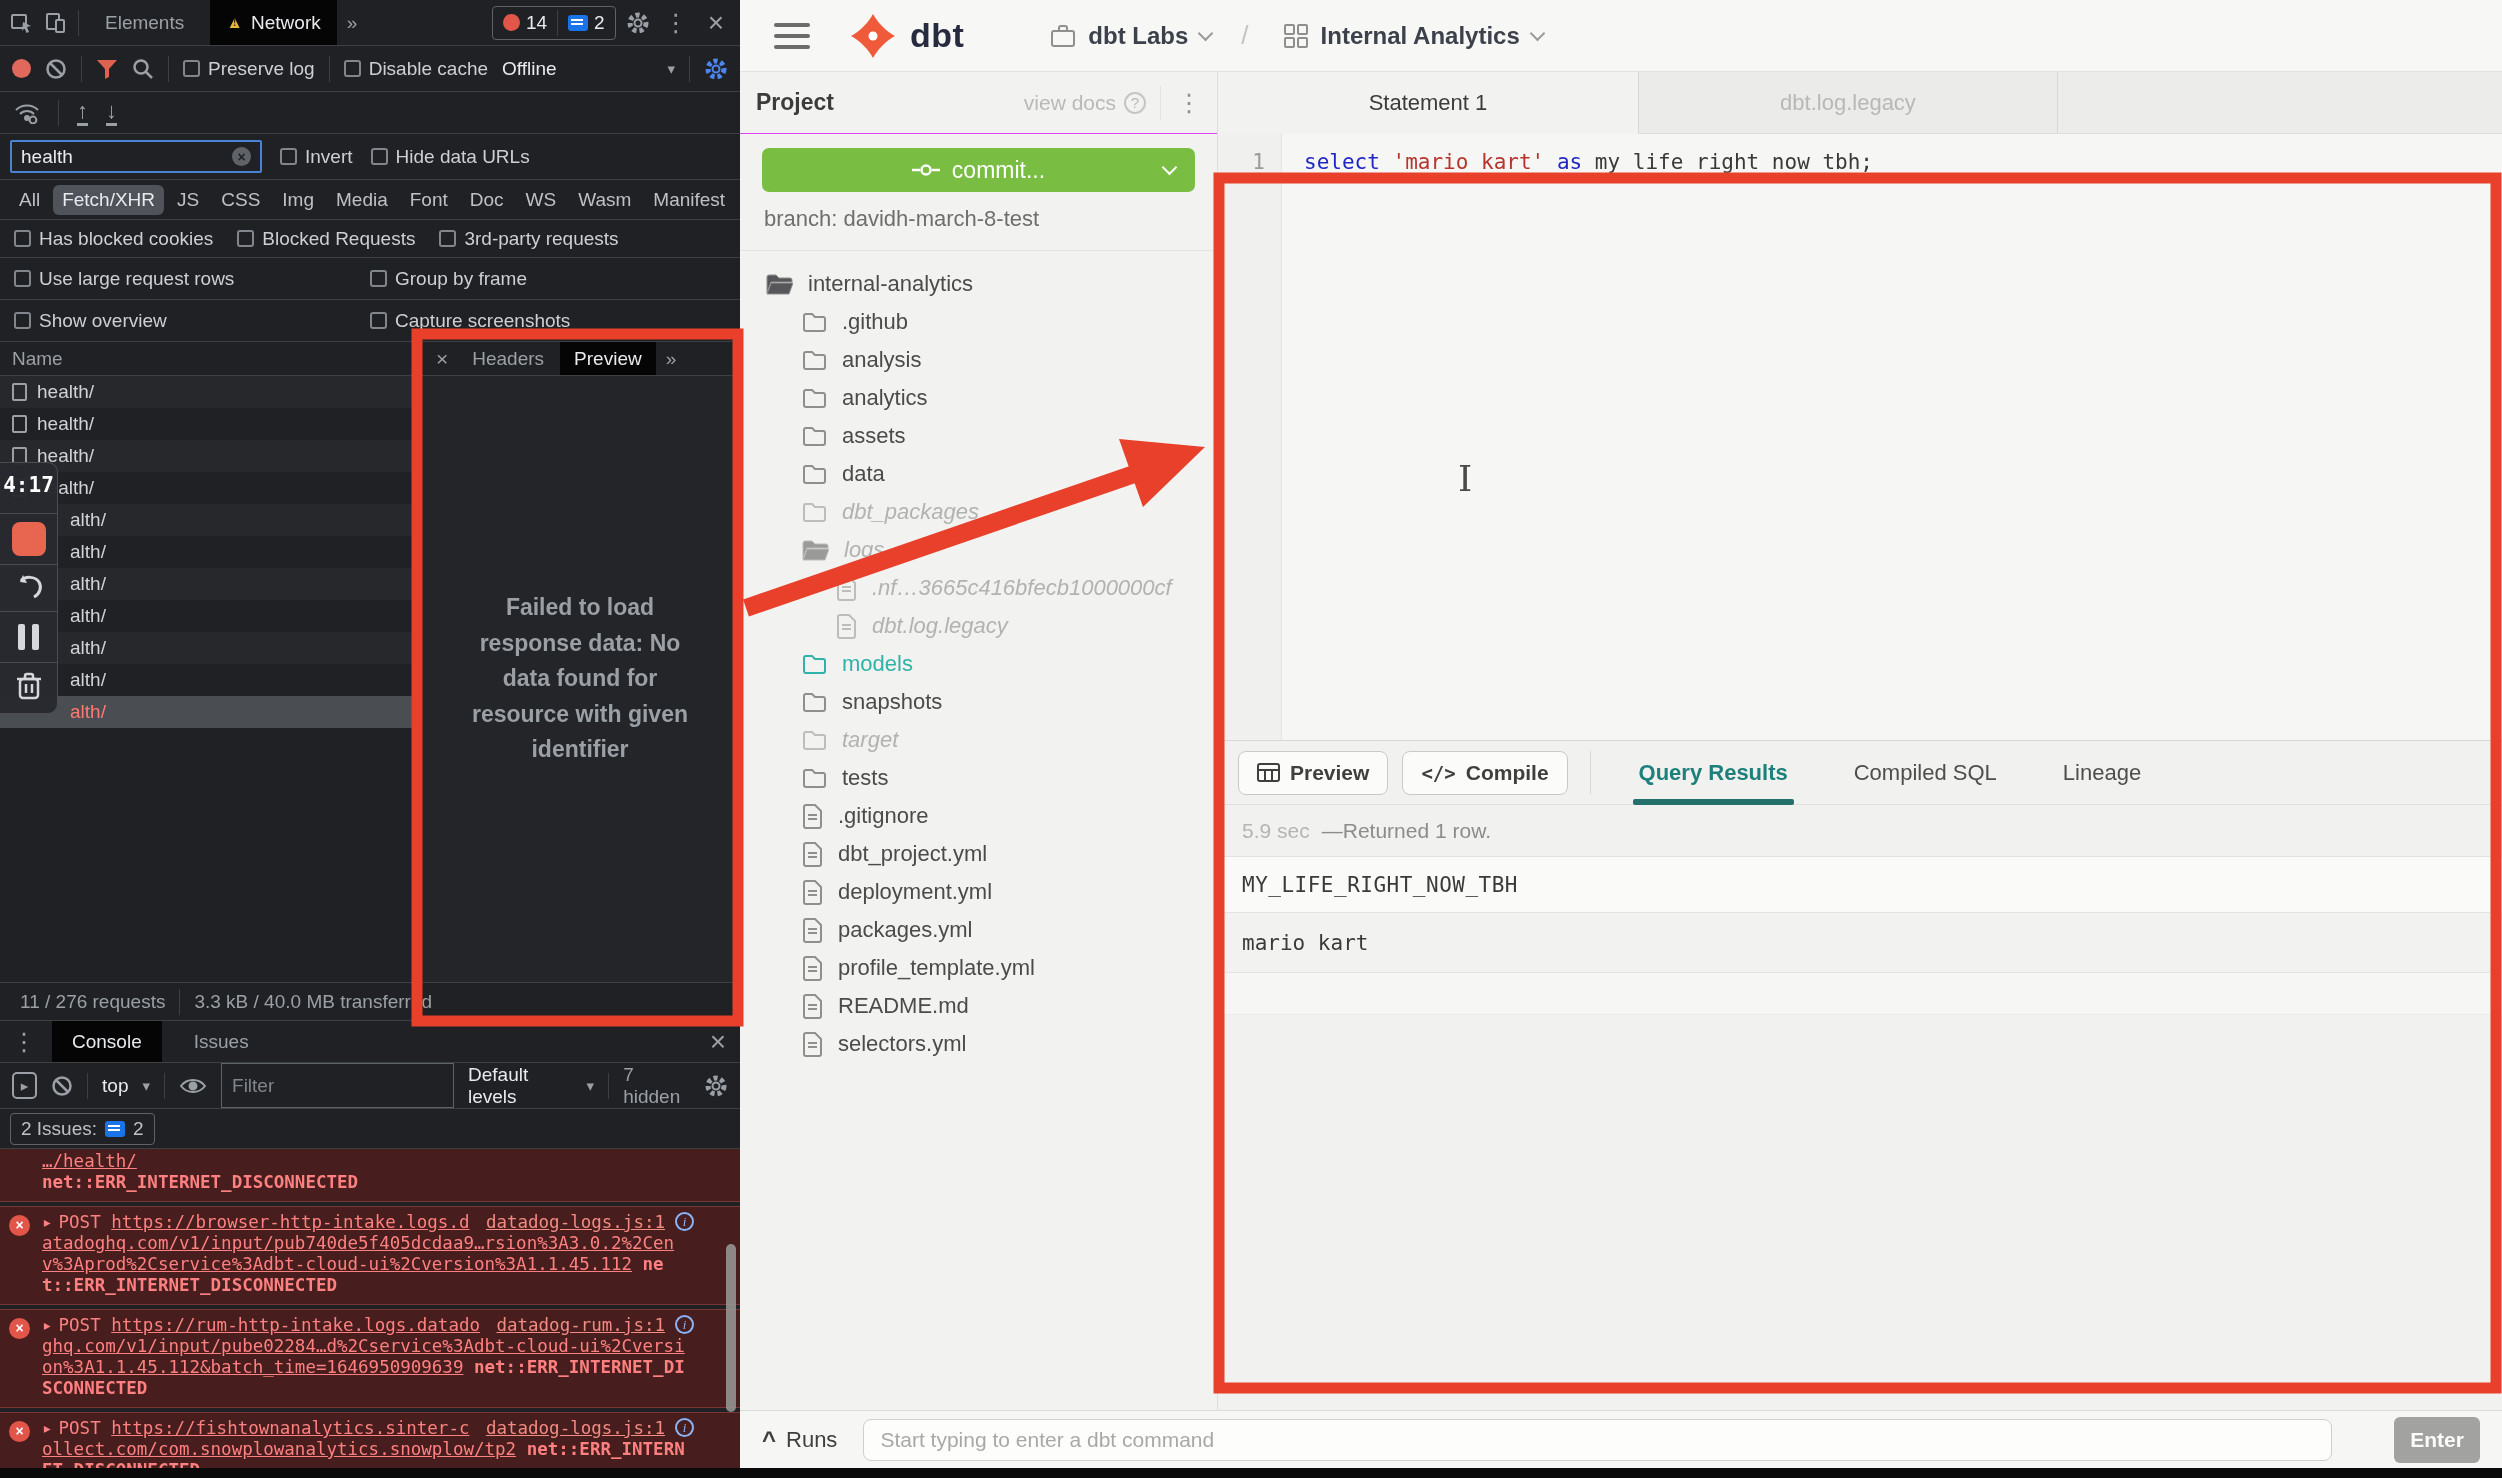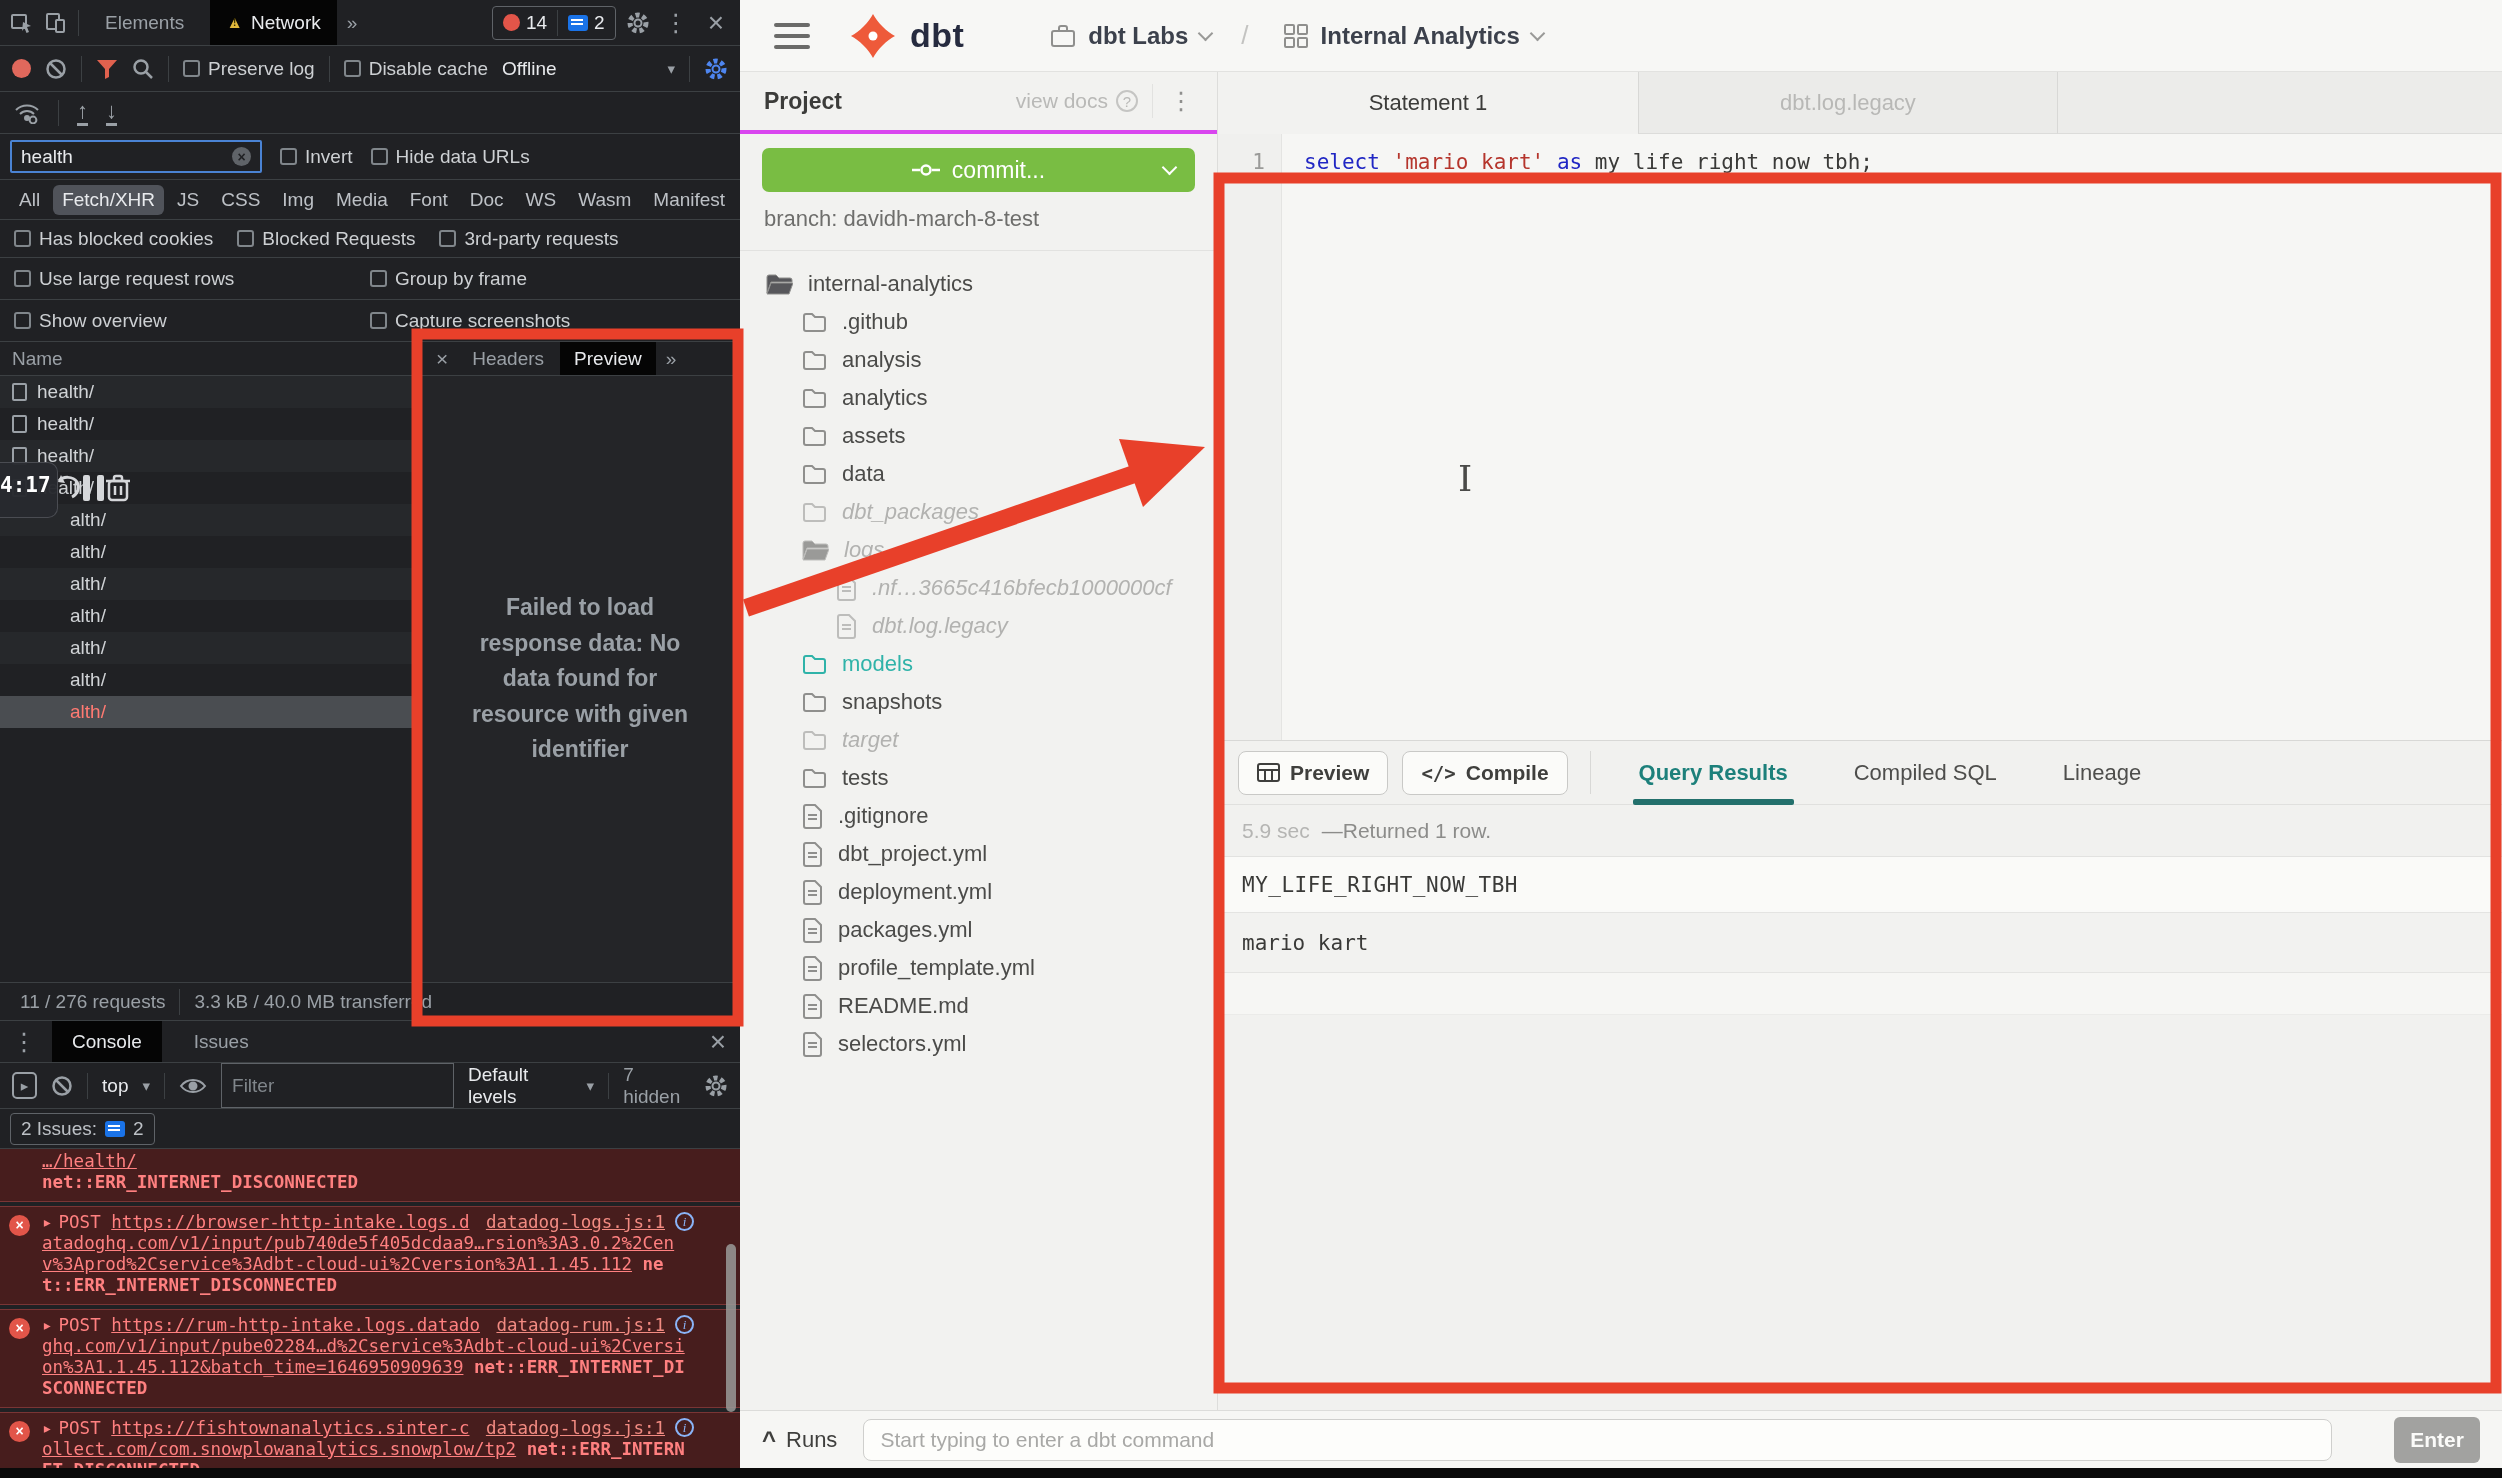--- a/index.html
+++ b/index.html
@@ -78,42 +78,42 @@
   .err + .err{margin-top:4px}
   .xicon{position:absolute;left:9px;top:8px;width:21px;height:21px;border-radius:50%;background:#e25549;color:#fff;display:flex;align-items:center;justify-content:center;font-size:14px;font-weight:bold;font-family:"Liberation Sans",sans-serif}
   .err .tri{margin-right:6px}
   .err .src{float:right;text-decoration:underline;color:#f28b82;margin-left:16px;word-break:normal}
   .err .info{float:right;width:19px;height:19px;border:2px solid #8ab4f8;border-radius:50%;color:#8ab4f8;font-size:13px;display:flex;align-items:center;justify-content:center;margin-left:10px;font-family:"Liberation Serif",serif;font-style:italic}
   .err .url{text-decoration:underline}
   .err .neterr{font-weight:bold}
   .console-sb{position:absolute;right:4px;bottom:56px;width:10px;height:168px;border-radius:5px;background:#9a9a98;opacity:.85}
 
   
-  .recorder{position:absolute;left:0;top:462px;width:58px;background:rgba(39,41,46,.97);border:1px solid #4a4c52;border-left:none;border-radius:0 10px 10px 0;display:flex;flex-direction:row;align-items:center;padding:8px 0 12px;z-index:40}
+  .recorder{position:absolute;left:0;top:462px;width:58px;background:rgba(39,41,46,.97);border:1px solid #4a4c52;border-left:none;border-radius:0 10px 10px 0;display:flex;flex-direction:column;align-items:center;padding:8px 0 12px;z-index:40}
   .rec-time{color:#fff;font-weight:bold;font-size:21px;font-family:"DejaVu Sans Mono",monospace;padding:2px 0 8px}
   .rec-div{width:100%;height:1px;background:#4a4c52;margin:8px 0}
   .rec-stop{width:34px;height:34px;border-radius:8px;background:#e8654f}
   .rec-pause{display:flex;gap:7px;padding:4px 0}
   .rec-pause i{width:7px;height:26px;background:#d5d7da;border-radius:2px}
 
   
   .dbt{position:absolute;left:740px;top:0;width:1762px;height:1468px;background:#f1f1ef;display:flex;flex-direction:column;color:#4b4b49}
   .dbt-header{height:72px;background:#f7f7f5;border-bottom:1px solid #e2e2e0;display:flex;align-items:center;padding:0 34px;flex:0 0 auto}
   .burger{width:36px;display:flex;flex-direction:column;gap:7px}
   .burger i{height:4px;background:#6b6b69;border-radius:2px}
   .logo{display:flex;align-items:center;gap:14px;margin-left:40px}
   .logo-word{font-size:34px;font-weight:bold;color:#262b3f;letter-spacing:.5px}
   .crumb{display:flex;align-items:center;gap:12px;margin-left:86px;color:#3c414c;font-size:24px;font-weight:bold}
   .crumb.second{margin-left:34px}
   .slash{color:#c3c3c1;font-size:26px;margin-left:30px;font-weight:normal}
   .chev{width:11px;height:11px;border-right:2.5px solid #9a9a98;border-bottom:2.5px solid #9a9a98;transform:rotate(45deg);margin-top:-5px}
 
   .dbt-body{flex:1;display:flex;min-height:0}
   .dbt-side{width:478px;border-right:1px solid #dddddb;background:#f2f2f0;display:flex;flex-direction:column;min-height:0}
-  .side-head{height:62px;display:flex;align-items:center;gap:14px;padding:0 24px;border-bottom:4px solid #d946ef;flex:0 0 auto}
+  .side-head{height:62px;display:flex;align-items:center;gap:14px;padding:0 16px;border-bottom:1px solid #d946ef;flex:0 0 auto}
   .side-title{font-weight:bold;font-size:23px;color:#3c3c3a}
   .viewdocs{margin-left:auto;color:#b9b9b7;font-size:21px;display:flex;align-items:center;gap:8px}
   .qmark{width:22px;height:22px;border:2px solid #c5c5c3;border-radius:50%;display:flex;align-items:center;justify-content:center;font-size:15px;color:#b9b9b7}
   .side-kebab{color:#8f8f8d;font-size:24px;border-left:1px solid #e2e2e0;padding-left:16px;height:34px;display:flex;align-items:center}
   .commit-wrap{padding:14px 22px 0;flex:0 0 auto}
   .commit-btn{height:44px;background:#79bd43;border-radius:7px;color:#fff;font-weight:normal;font-size:23px;display:flex;align-items:center;justify-content:center;gap:12px;position:relative}
   .commit-btn .chev{border-color:#fff;position:absolute;right:20px;top:19px}
   .branch{padding:14px 24px 18px;color:#6e6e6c;font-size:22px;border-bottom:1px solid #e2e2e0;flex:0 0 auto}
   .tree{flex:1;min-height:0;padding-top:14px}
   .titem{height:38px;display:flex;align-items:center;gap:15px;padding-left:26px;font-size:22px;color:#4b4b49;white-space:nowrap}

